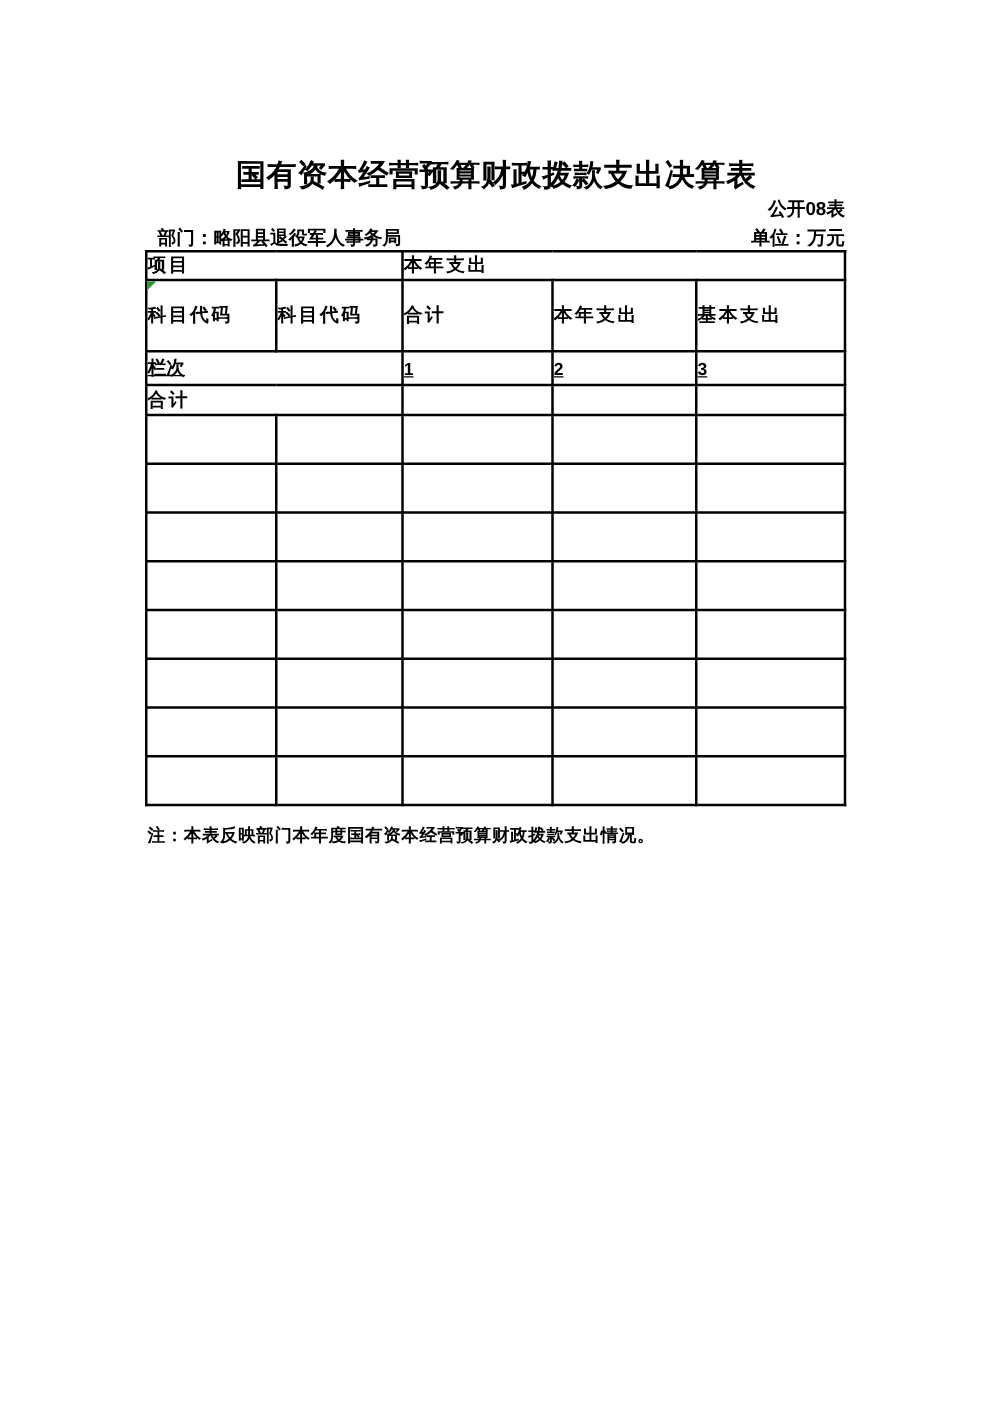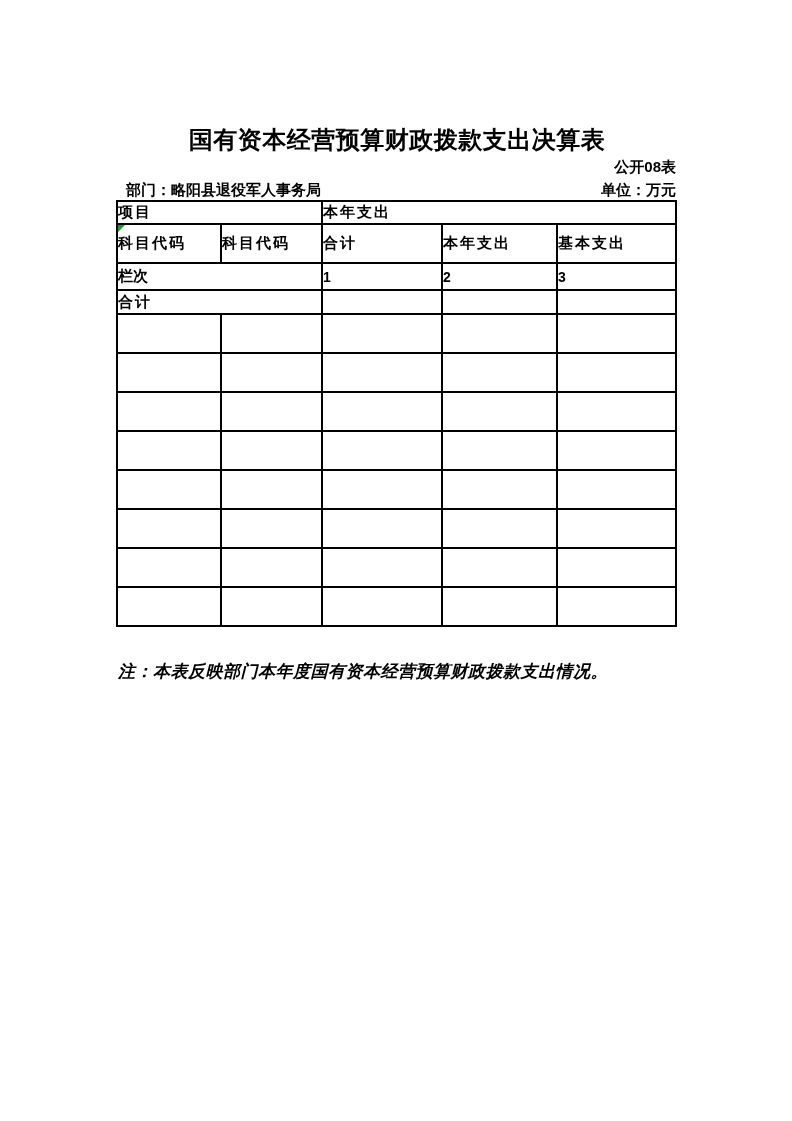--- a/index.html
+++ b/index.html
@@ -49,45 +49,44 @@
   table.fiscal td {
     border: 2px solid #000000;
     text-align: left;
     vertical-align: middle;
     font-size: 15px;
     padding: 0;
     overflow: hidden;
     letter-spacing: 2px;
   }
   tr.row-groups td     { height: 23px; }
-  tr.row-colheads td   { height: 39px; }
-  tr.row-index td      { height: 27px; letter-spacing: 0; }
+  tr.row-colheads td   { height: 57px; }
+  tr.row-index td      { height: 27px; letter-spacing: 0; text-decoration: underline; }
   tr.row-index td.idx  { font-size: 14px; }
   tr.row-total td      { height: 24px; }
   tr.empty-row td      { height: 39px; }
   td.code-cell {
     position: relative;
     vertical-align: bottom;
     padding-bottom: 1px;
   }
   .green-tri {
     position: absolute;
     top: 0; left: 0;
     width: 0; height: 0;
     border-top: 7px solid #22992e;
     border-right: 7px solid transparent;
     display: block;
   }
   .note {
     position: absolute;
     left: 118px; top: 660px;
-    font-size: 17px;
+    font-size: 14px;
     letter-spacing: 0.5px;
     white-space: nowrap;
-    font-style: italic;
   }
 </style>
 </head>
 <body>
 
 <div class="page">
 
   <div class="doc-title">国有资本经营预算财政拨款支出决算表</div>
 
   <div class="form-code">公开08表</div>

